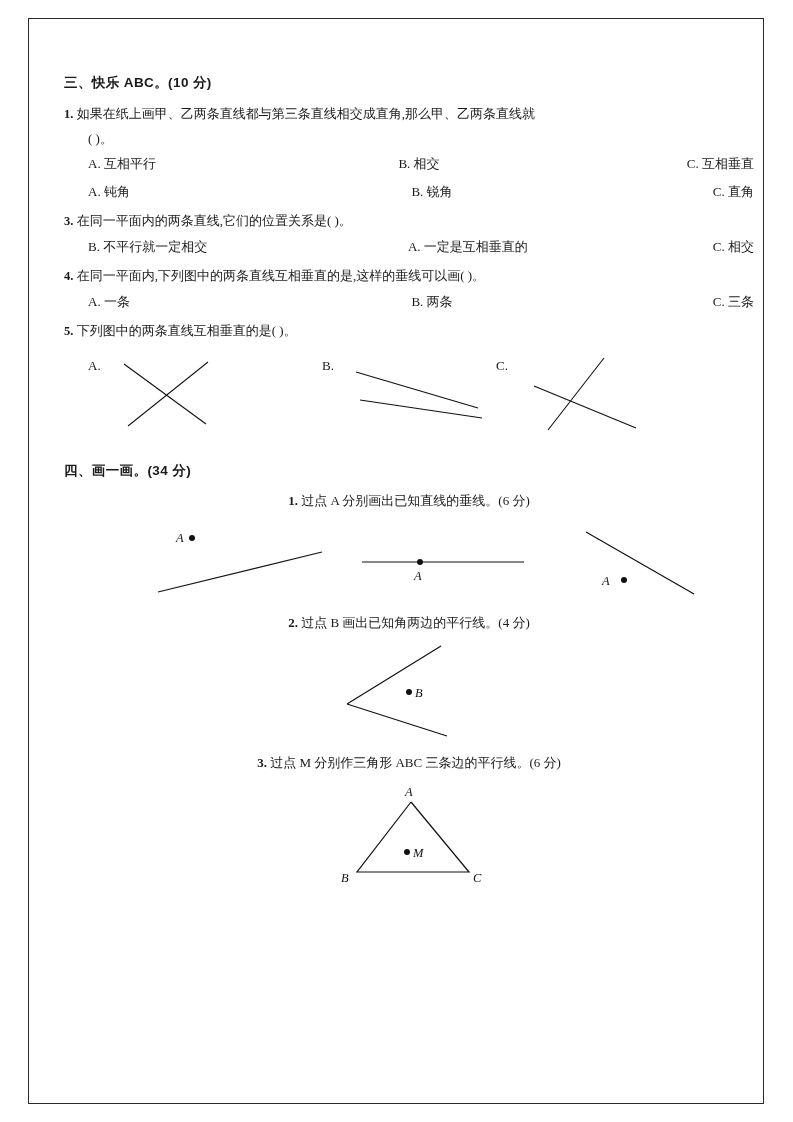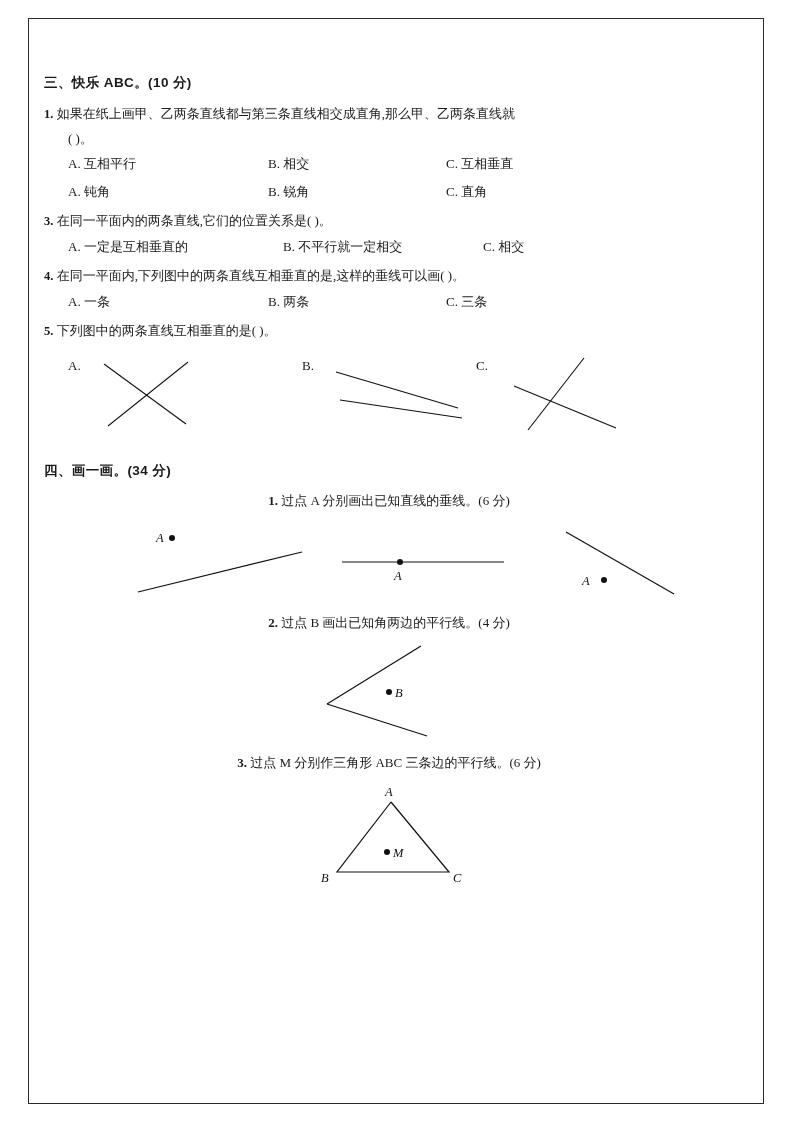--- a/index.html
+++ b/index.html
@@ -25,21 +25,21 @@
     position: absolute;
     left: 28px;
     top: 18px;
     width: 736px;
     height: 1086px;
     border: 1px solid #2b2b2b;
     box-sizing: border-box;
   }
   .content {
     position: absolute;
-    left: 44px;
+    left: 64px;
     top: 74px;
     width: 690px;
   }
 
   .section-head {
     font-family: "Liberation Sans", sans-serif;
     font-weight: bold;
     font-size: 13.5px;
     letter-spacing: 0.4px;
     margin: 0 0 12px 0;
@@ -58,20 +58,21 @@
   }
   .qtext {
     display: inline;
   }
 
   .opts {
     font-size: 13px;
     margin: 0 0 10px 0;
     padding-left: 24px;
     display: flex;
+    justify-content: space-between;
   }
   .opts .opt { display: inline-block; }
   .opts.three .opt:nth-child(1) { width: 200px; }
   .opts.three .opt:nth-child(2) { width: 178px; }
   .opts.wide .opt:nth-child(1) { width: 215px; }
   .opts.wide .opt:nth-child(2) { width: 200px; }
 
   .fig-row {
     position: relative;
     height: 92px;
@@ -128,22 +129,22 @@
       <span class="opt">A. 钝角</span>
       <span class="opt">B. 锐角</span>
       <span class="opt">C. 直角</span>
     </div>
 
     <div class="q">
       <span class="num">3.</span>
       <span class="qtext">在同一平面内的两条直线,它们的位置关系是(        )。</span>
     </div>
     <div class="opts wide">
+      <span class="opt">B. 不平行就一定相交</span>
       <span class="opt">A. 一定是互相垂直的</span>
-      <span class="opt">B. 不平行就一定相交</span>
       <span class="opt">C. 相交</span>
     </div>
 
     <div class="q">
       <span class="num">4.</span>
       <span class="qtext">在同一平面内,下列图中的两条直线互相垂直的是,这样的垂线可以画(        )。</span>
     </div>
     <div class="opts three">
       <span class="opt">A. 一条</span>
       <span class="opt">B. 两条</span>

